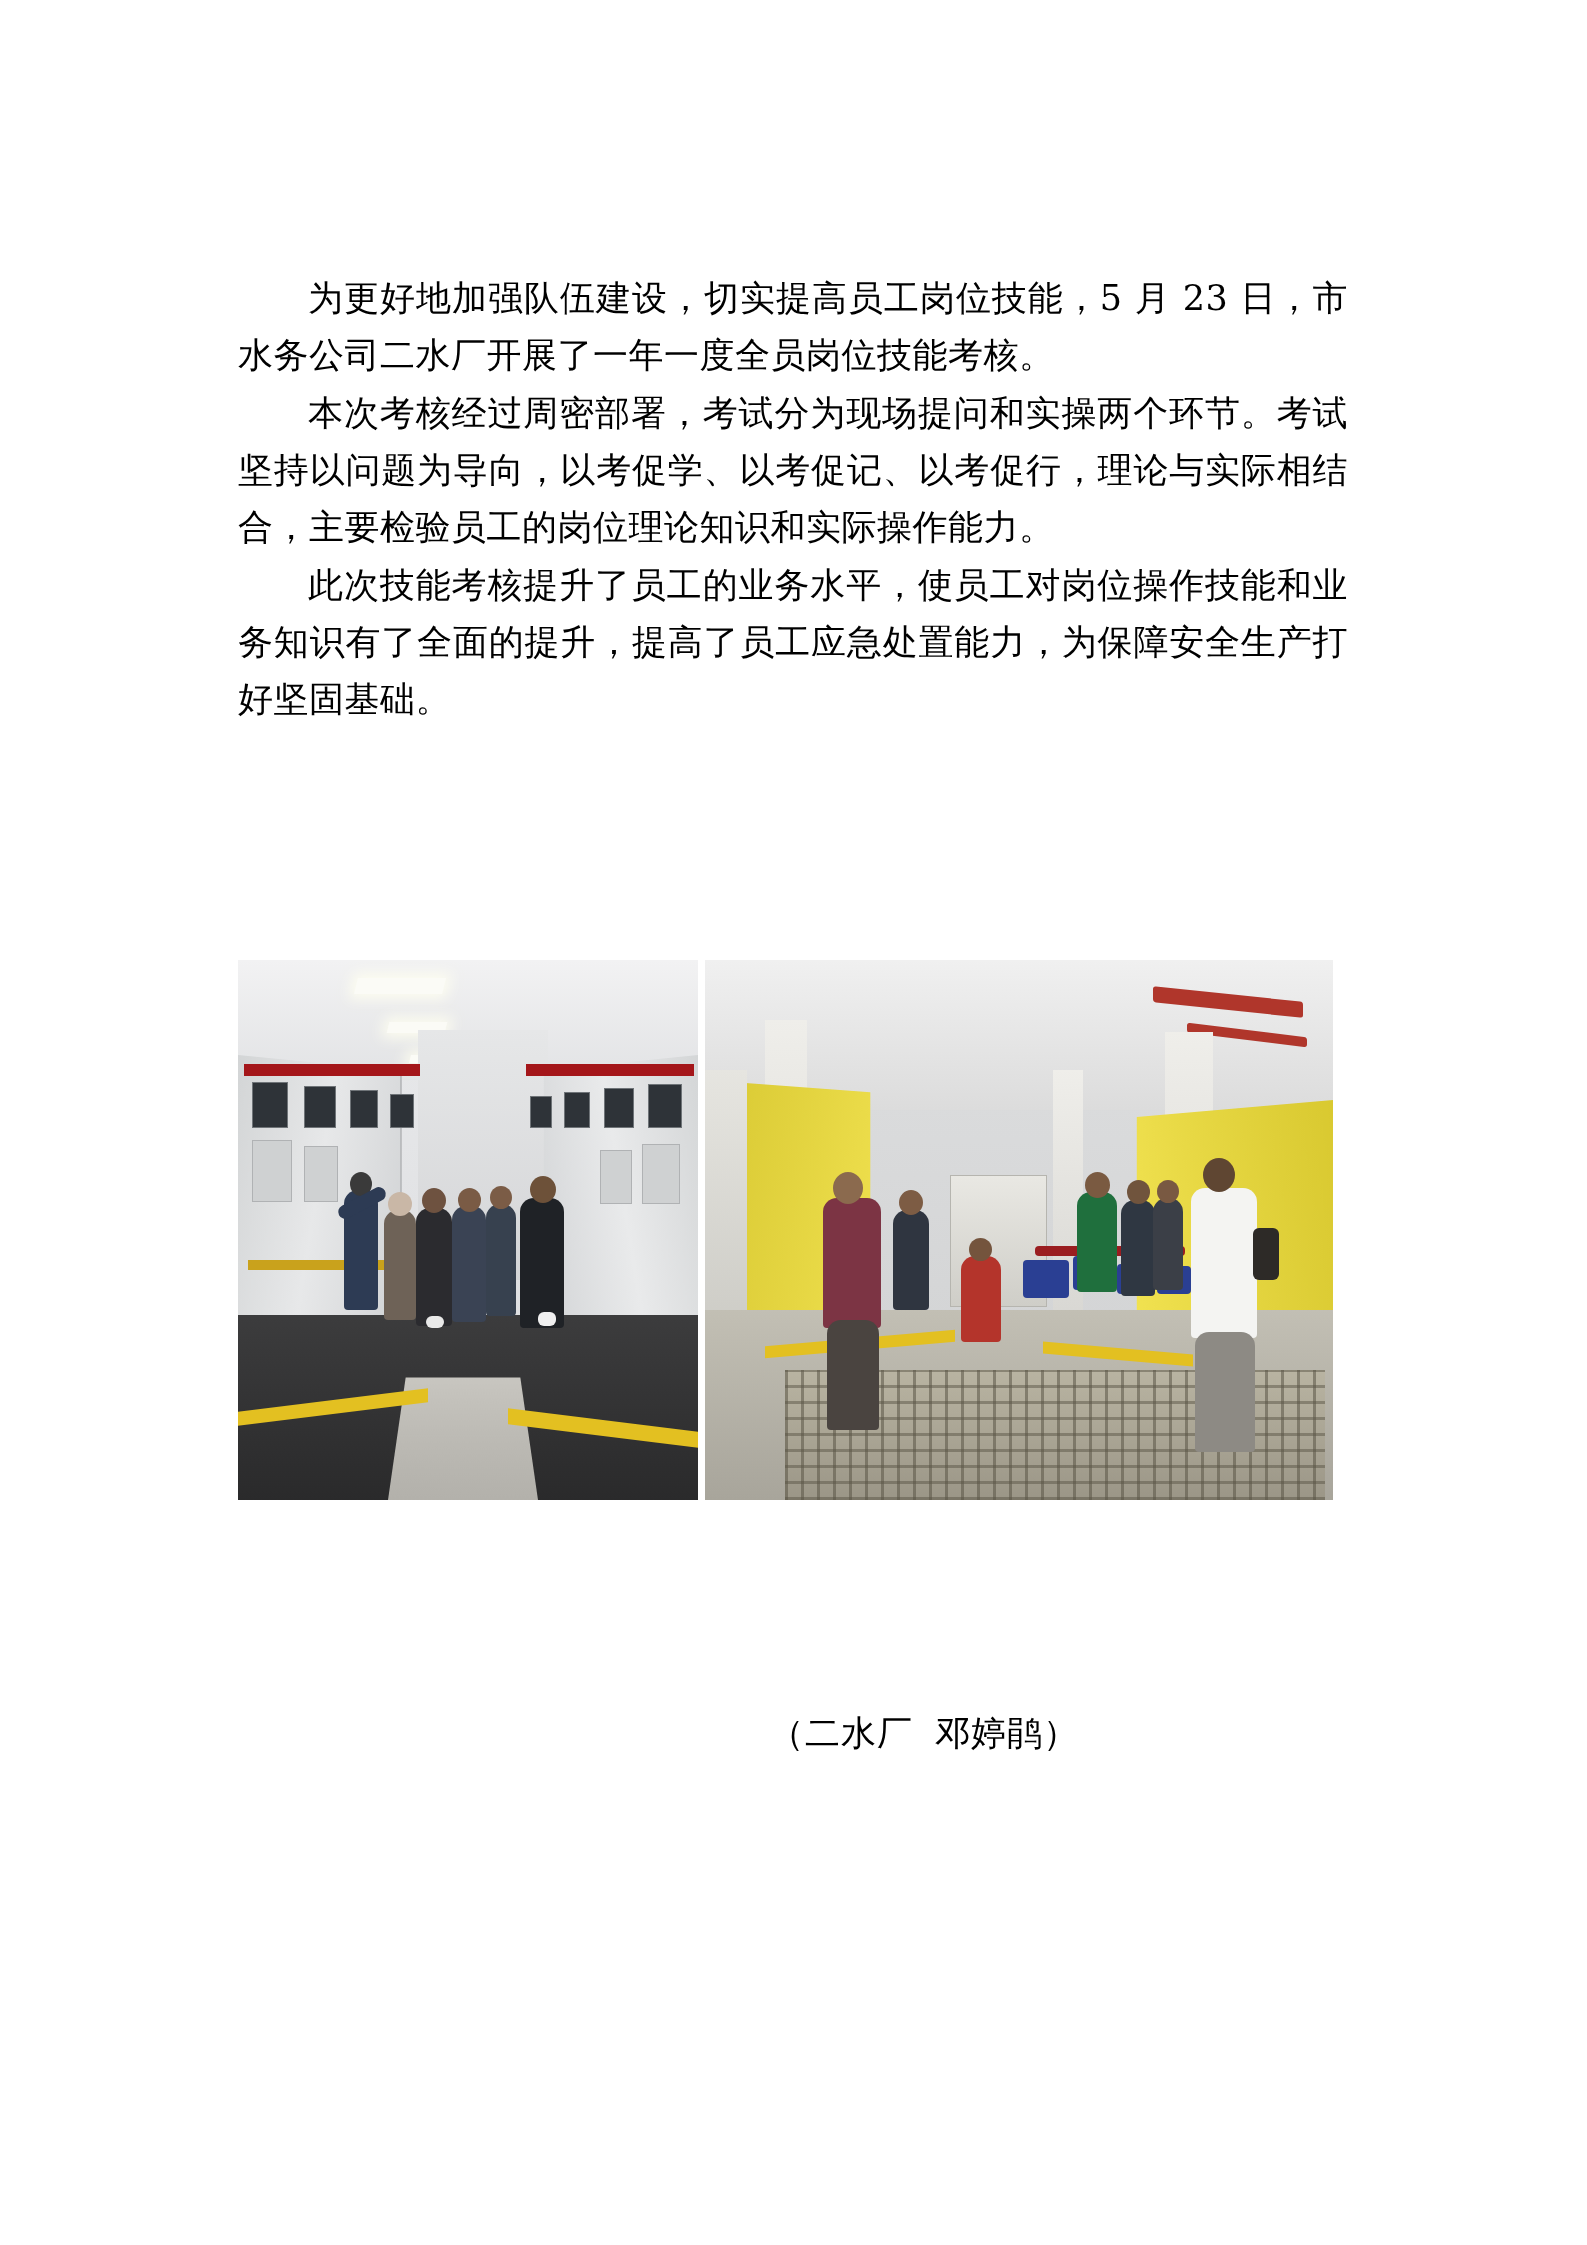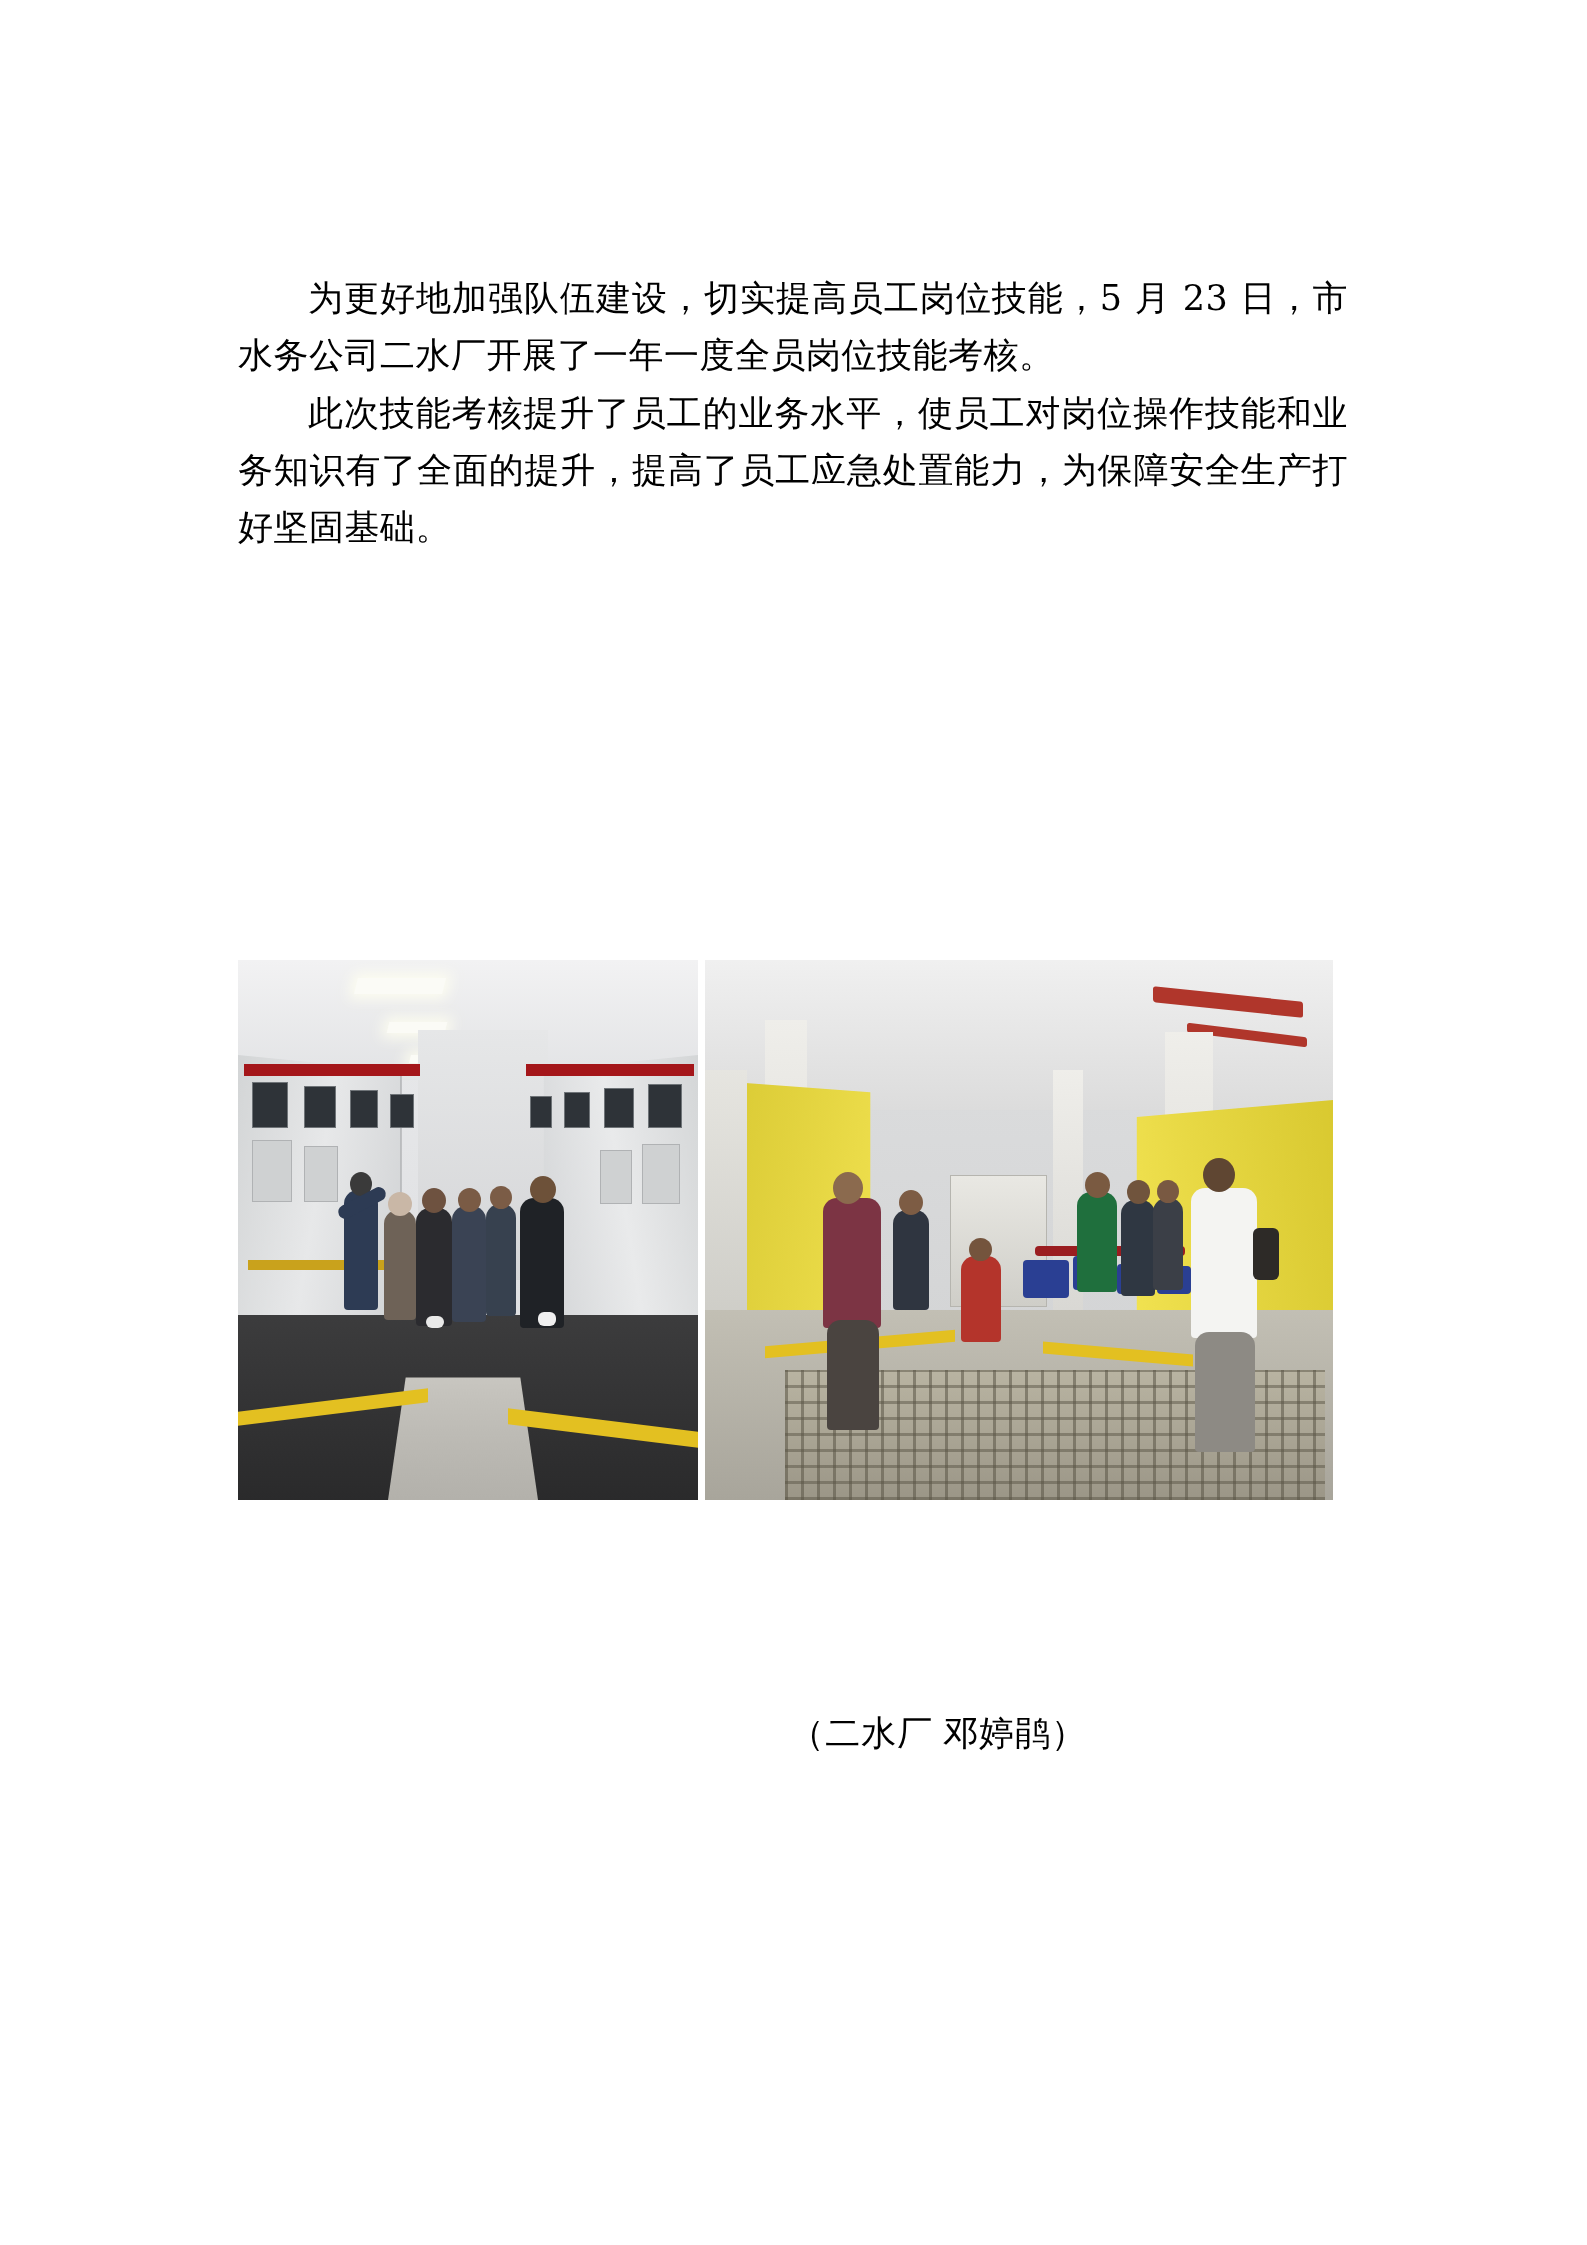--- a/index.html
+++ b/index.html
@@ -159,37 +159,38 @@
   .f2-cabinet {
     position: absolute; left: 245px; top: 215px; width: 95px; height: 130px;
     background: linear-gradient(#e9e8e3,#cfcec8);
     border: 1px solid #b6b5af;
   }
   .f2-blue {
     position: absolute; background: #2a3f93; border-radius: 4px;
   }
   .caption {
     position: absolute;
-    left: 238px;
+    left: 224px;
     top: 1710px;
     width: 1110px;
     font-size: 35px;
     text-align: center;
     letter-spacing: 1px;
-    font-family: Liberation Serif, serif;
+    font-family: Liberation Mono, monospace;
   }
   .cap-inner { display: inline-block; margin-left: 290px; }
 </style>
 </head>
 <body>
 
 <div class="page">
 
   <div class="content">
     <p class="para">为更好地加强队伍建设，切实提高员工岗位技能，5 月 23 日，市水务公司二水厂开展了一年一度全员岗位技能考核。</p>
+    <p class="para">本次考核经过周密部署，考试分为现场提问和实操两个环节。考试坚持以问题为导向，以考促学、以考促记、以考促行，理论与实际相结合，主要检验员工的岗位理论知识和实际操作能力。</p>
     <p class="para">此次技能考核提升了员工的业务水平，使员工对岗位操作技能和业务知识有了全面的提升，提高了员工应急处置能力，为保障安全生产打好坚固基础。</p>
   </div>
 
   <div class="figures">
 
     <div class="figure fig-left">
       <div class="f1-bg"></div>
       <div class="f1-ceiling"></div>
       <div class="f1-light" style="left:118px; top:18px; width:88px; height:16px;"></div>
       <div class="f1-light" style="left:150px; top:62px; width:58px; height:11px;"></div>

